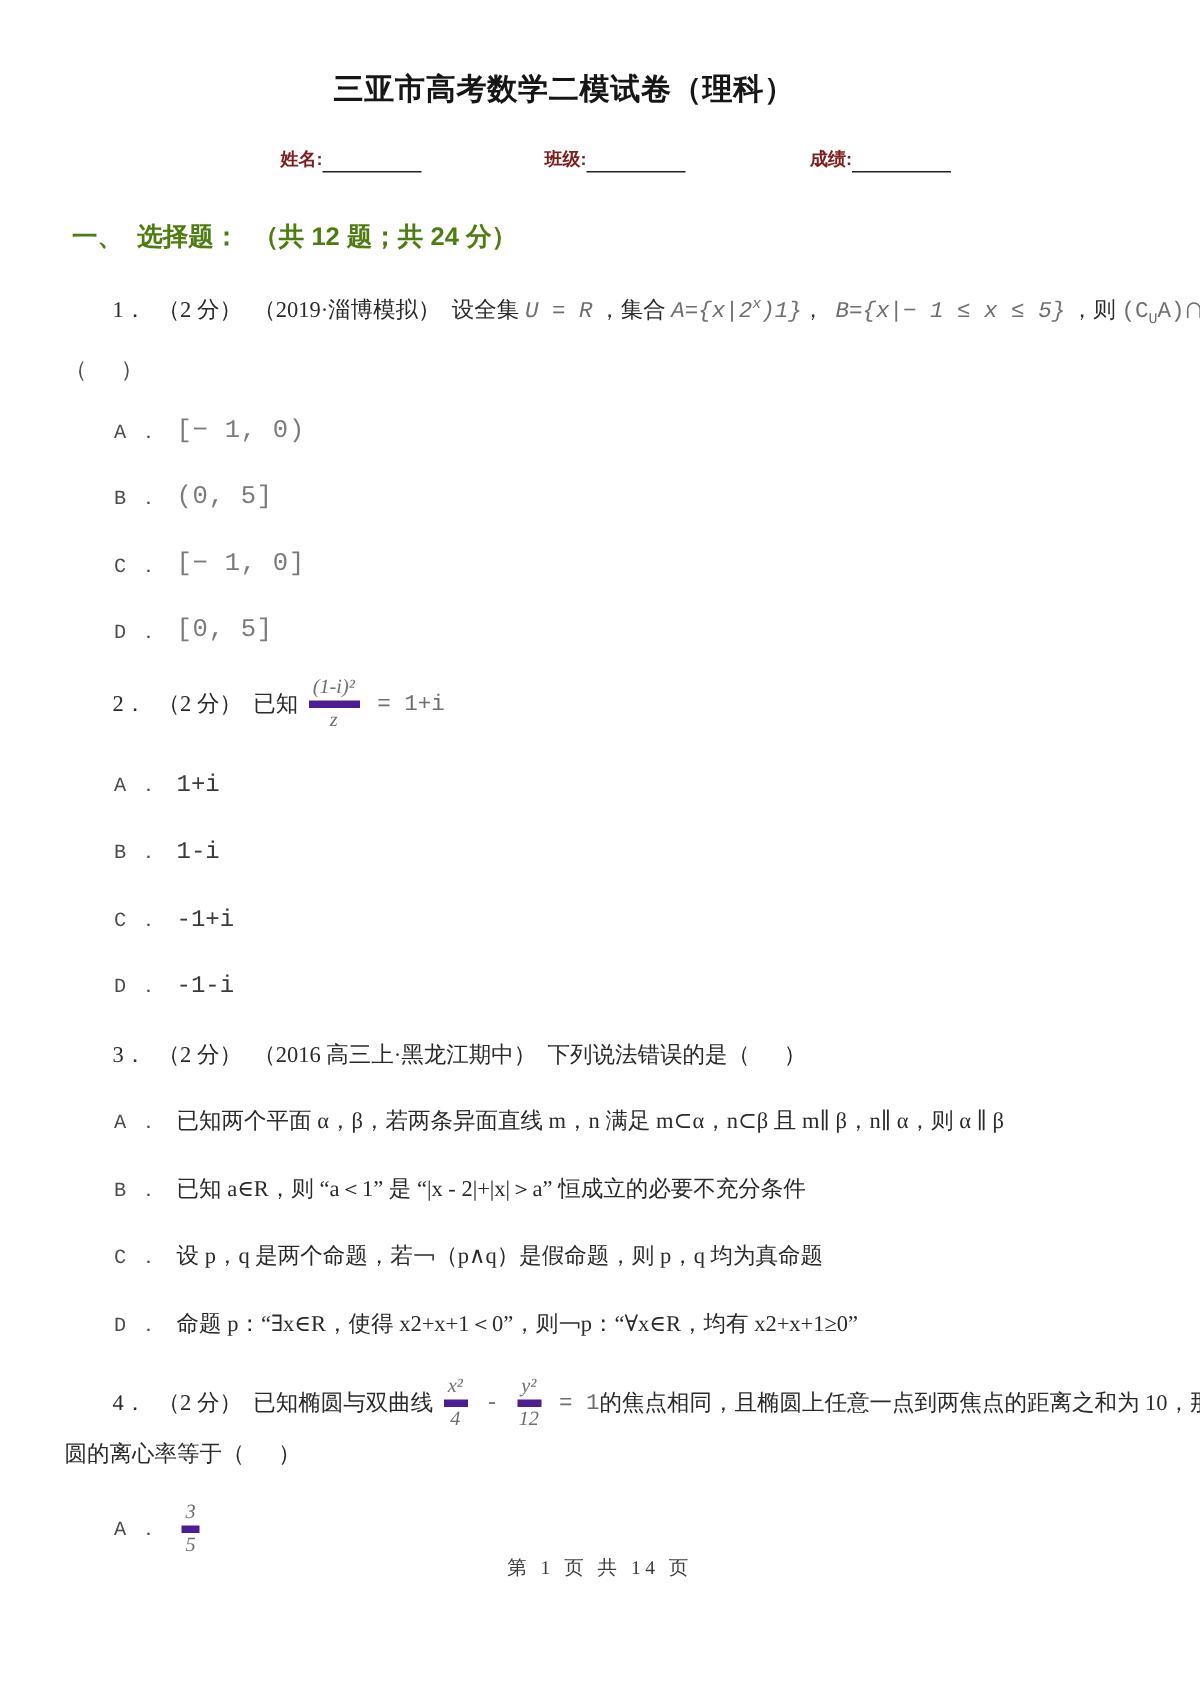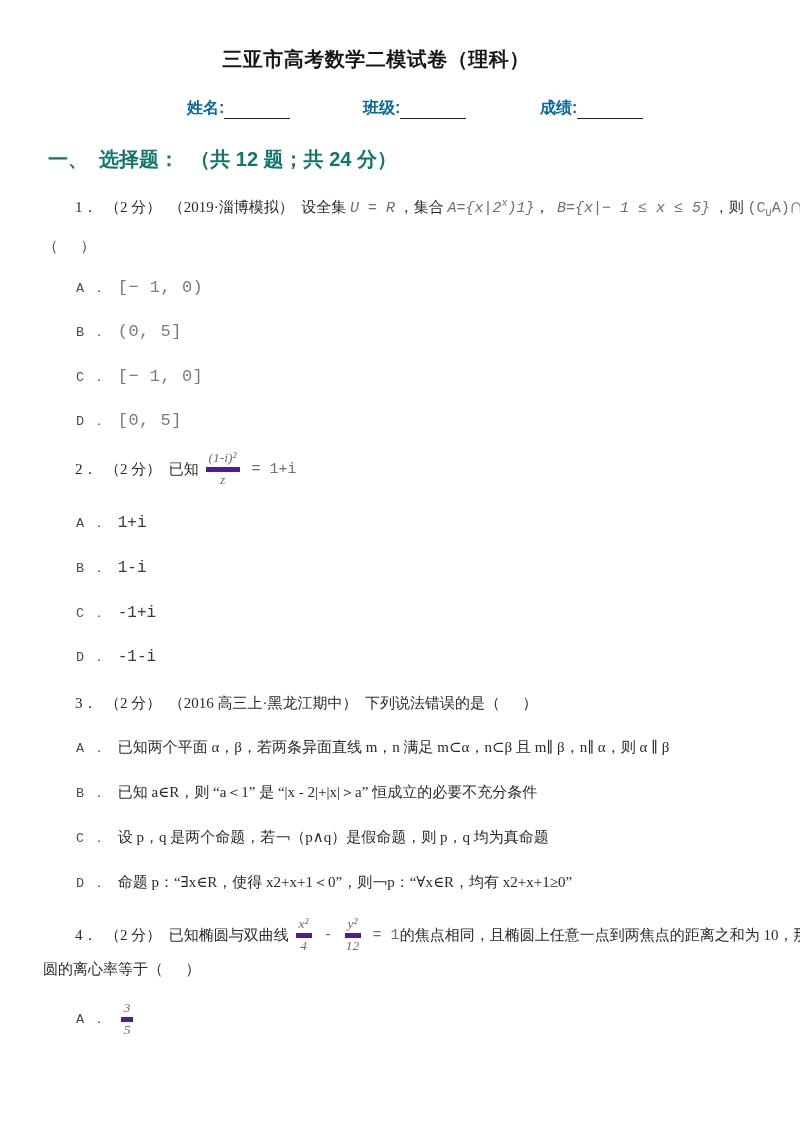--- a/index.html
+++ b/index.html
@@ -16,28 +16,28 @@
   
   .doc-title{
     top:46px;left:0;width:752px;text-align:center;
     font-weight:bold;font-size:20px;color:#161616;letter-spacing:0.5px;
     font-family:"Liberation Serif","DejaVu Serif",serif;
   }
   
   .hf{top:98px;display:flex;align-items:flex-end;}
   .hf-label{
     font-family:"Liberation Sans","DejaVu Sans",sans-serif;
-    font-weight:600;font-size:16px;color:#0369a1;white-space:pre;
+    font-weight:600;font-size:12px;color:#7f1d1d;white-space:pre;
   }
   .hf-line{display:inline-block;width:66px;height:16px;border-bottom:1.5px solid #222;}
   
   .section-heading{
     top:146px;left:48px;
     font-family:"Liberation Sans","DejaVu Sans",sans-serif;
-    font-weight:bold;font-size:20px;color:#0f766e;white-space:pre;
+    font-weight:bold;font-size:17px;color:#4d7c0f;white-space:pre;
   }
   
   .t{white-space:pre;}
   .m{
     white-space:pre;color:#6f6f6f;
     font-family:Liberation Mono, monospace;
     font-style:italic;
   }
   .m.up{font-style:normal;}
   .m.big{font-size:21px;font-style:normal;position:relative;top:1px;line-height:1;}
@@ -169,14 +169,15 @@
       </span>
       <span class="m up"> = 1</span>
       <span class="t">的焦点相同，且椭圆上任意一点到两焦点的距离之和为 10，那么椭</span>
     </div>
   <div class="abs line" style="top:960px;left:43px;"><span class="t">圆的离心率等于（      ）</span></div>
   <div class="abs opt" style="top:1000px;left:76px;height:38px;">
     <span class="opt-label">A ．</span>
     <span class="opt-content"><span class="frac"><span class="num">3</span><span class="den">5</span></span></span>
   </div>
 
+  <div class="abs footer">第 1 页 共 14 页</div>
 
 </div>
 
 </body></html>

